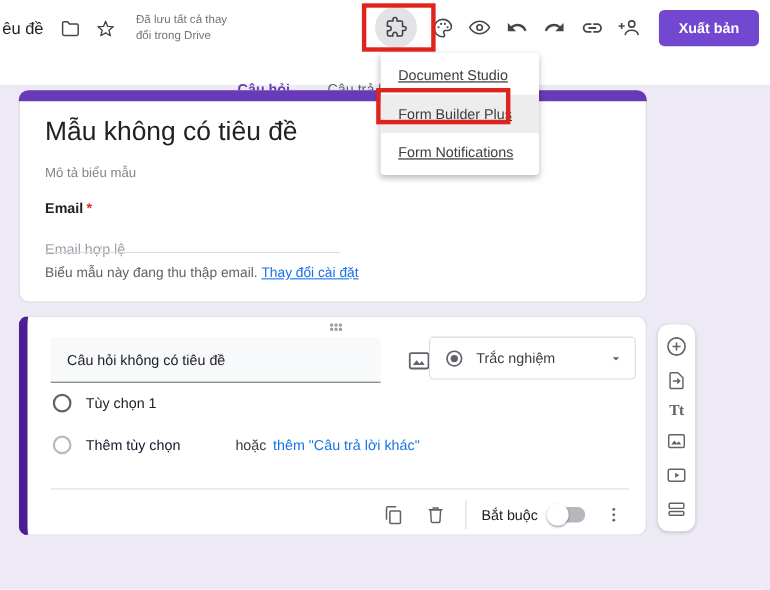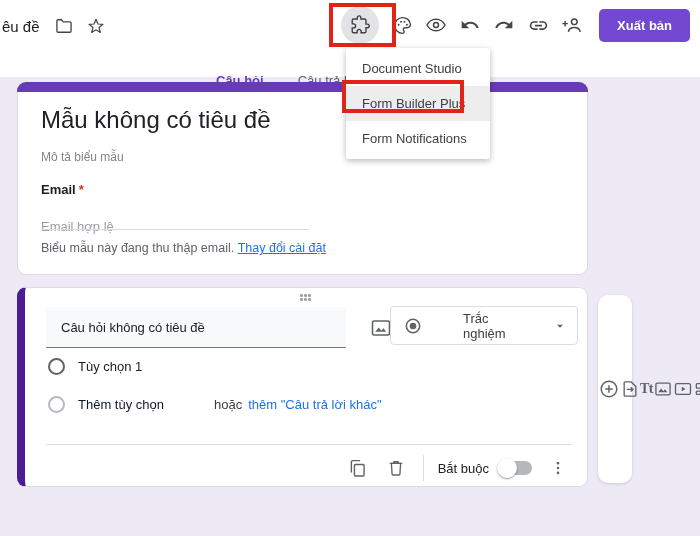--- a/index.html
+++ b/index.html
@@ -51,21 +51,21 @@
   .drag-handle { position:absolute; top:6px; left:50%; transform:translateX(-50%); display:grid; grid-template-columns:repeat(3,4px); grid-template-rows:repeat(2,4px); cursor:grab; }
   .drag-handle i { width:2.5px; height:2.5px; border-radius:50%; background:#9aa0a6; }
   .question-input {
     position:absolute; left:21px; top:19px; width:300px; height:41px; background:#f8f9fa;
     border-bottom:1px solid #747775; display:flex; align-items:center; padding-left:15px;
     font-size:13px; color:#202124; cursor:text;
   }
   .q-image-btn { position:absolute; left:344px; top:28px; width:24px; height:24px; cursor:pointer; }
   .type-select {
     position:absolute; left:365px; top:18px; width:188px; height:39px; border:1px solid #dadce0; border-radius:4px;
-    display:flex; align-items:center; padding:0 10px 0 12px; cursor:pointer; background:#fff;gap:30px;
+    display:flex; align-items:center; padding:0 10px 0 12px; cursor:pointer; background:#fff;
   }
   .type-select .label { font-size:13px; color:#3c4043; margin-left:10px; }
   .type-select .caret { margin-left:auto; }
 
   .opt-row { position:absolute; left:23px; display:flex; align-items:center; }
   .radio { width:17px; height:17px; border:2px solid #5f6368; border-radius:50%; flex:0 0 auto; }
   .radio.faded { border-color:#b6babf; }
   .opt-label { margin-left:13px; font-size:13px; color:#202124; cursor:text; }
   .add-opt { margin-left:13px; font-size:13px; color:#0f172a; cursor:pointer; }
   .or-word { margin-left:6px; font-size:13px; color:#3c4043; font-weight:500;padding-left:44px; }
@@ -76,29 +76,29 @@
   .q-footer .icon-btn { margin:0 7px; }
   .v-divider { width:1px; height:26px; background:#dadce0; margin:0 8px; }
   .required-label { font-size:13px; color:#202124; margin:0 10px 0 6px; }
   .toggle { position:relative; width:33px; height:14px; background:#b4b8bd; border-radius:7px; margin-right:10px; cursor:pointer; }
   .toggle .knob { position:absolute; left:-2px; top:-3px; width:20px; height:20px; border-radius:50%; background:#fff; box-shadow:0 1px 2px rgba(0,0,0,.4); }
 
   
   .side-toolbar {
     position:absolute; left:598px; top:295px; width:34px; height:188px; background:#fff;
     border-radius:10px; box-shadow:0 1px 3px rgba(0,0,0,.15);
-    display:flex; flex-direction:row; align-items:center; justify-content:space-between; padding:9px 0;font-family:Liberation Serif, serif;
+    display:flex; flex-direction:column; align-items:center; justify-content:space-between; padding:9px 0;font-family:Liberation Serif, serif;
   }
   .side-toolbar .icon-btn { margin:0; width:22px; height:22px; }
   .tt-glyph { font-size:14px; font-weight:bold; color:#5f6368; letter-spacing:-0.5px; cursor:pointer; }
 
   
   .addon-menu {
     position:absolute; left:346px; top:48px; width:144px; background:#fff; z-index:40;
-    border-radius:3px; box-shadow:0 2px 6px rgba(0,0,0,.28); padding:3px 0;
+    border-radius:3px; box-shadow:0 2px 6px rgba(0,0,0,.28); padding:3px 0;text-decoration:underline;
   }
   .menu-item { height:35px; display:flex; align-items:center; padding-left:16px; font-size:13px; color:#3c4043; cursor:pointer; white-space:nowrap; }
   .menu-item.hover { background:#ededed; }
 
   
   .red-box { position:absolute; border:4px solid #e0241b; z-index:50; pointer-events:none; }
   .red-box.puzzle { left:329px; top:3px; width:67px; height:44px; }
   .red-box.menu { left:342px; top:80px; width:122px; height:33px; }
 </style>
 </head>
@@ -116,20 +116,21 @@
             </svg>
         </span>
       </span>
       <span class="tb-icon">
         <span>
           <svg width="20" height="20" viewBox="0 0 24 24">
               <path d="M12 4l2.3 5.6 6 .4-4.6 3.9 1.5 5.9L12 16.6l-5.2 3.2 1.5-5.9L3.7 10l6-.4z" fill="none" stroke="#444746" stroke-width="1.5" stroke-linejoin="round"></path>
             </svg>
         </span>
       </span>
+      <span class="saved-status">Đã lưu tất cả thay đổi trong Drive</span>
     </div>
 
     <div class="topbar-right">
       <span class="puzzle-btn">
         <span>
           <svg width="22" height="22" viewBox="0 0 24 24">
               <path d="M20 11h-1.5V7a1.5 1.5 0 0 0-1.5-1.5h-4V4a2 2 0 1 0-4 0v1.5H5A1.5 1.5 0 0 0 3.5 7v3.8H5a2.2 2.2 0 1 1 0 4.4H3.5V19A1.5 1.5 0 0 0 5 20.5h3.8V19a2.2 2.2 0 1 1 4.4 0v1.5H17a1.5 1.5 0 0 0 1.5-1.5v-4H20a2 2 0 1 0 0-4z" fill="none" stroke="#3c4043" stroke-width="1.5"></path>
             </svg>
         </span>
       </span>

